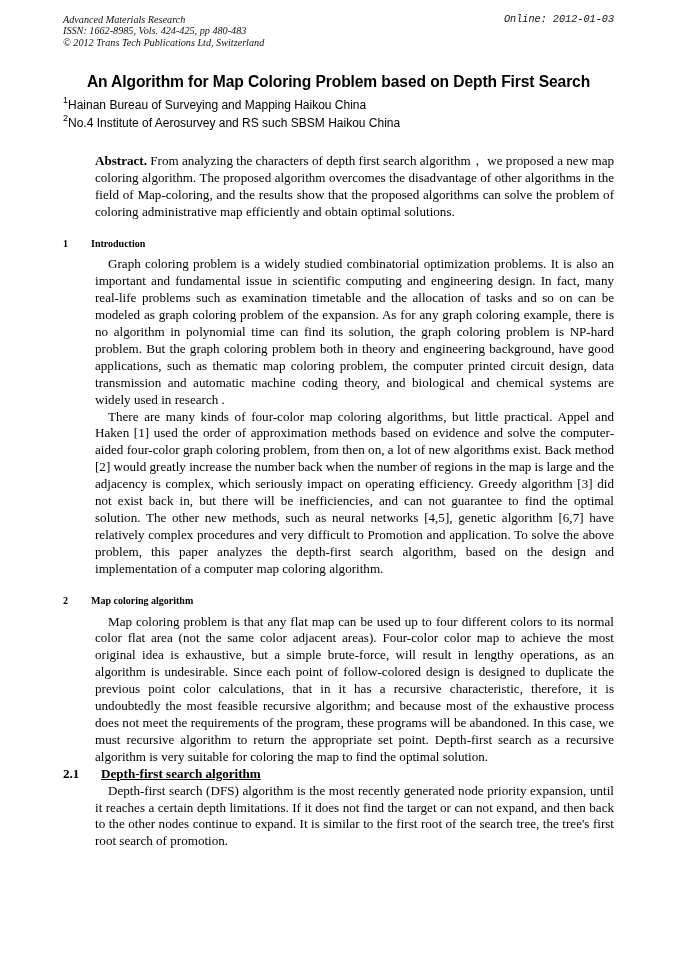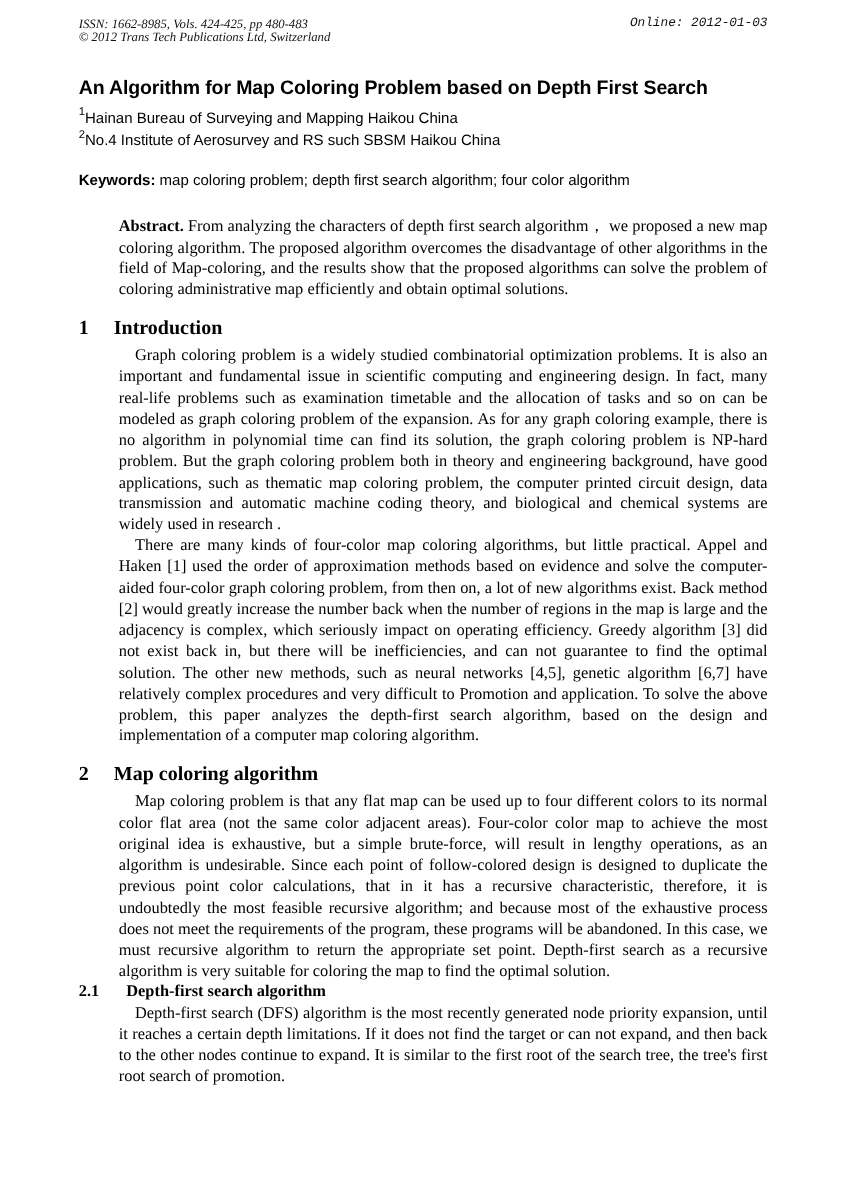--- a/index.html
+++ b/index.html
@@ -1,55 +1,55 @@
 <!DOCTYPE html>
 <html><head>
 <meta charset="utf-8">
 <style>
   html, body { margin: 0; padding: 0; background: #ffffff; }
   body { width: 678px; height: 959px; position: relative; overflow: hidden; color: #000; }
   .page { position: absolute; left: 63px; top: 14px; width: 551px; }
   .header { position: relative; font-family: "Liberation Serif", serif; font-style: italic; font-size: 10.2px; line-height: 11.3px; color: #111; }
   .header .online { position: absolute; right: 0; top: 0; font-family: Liberation Mono, monospace; }
-  .title { font-family: "Liberation Sans", sans-serif; font-weight: bold; font-size: 15.6px; text-align: left; margin-top: 25px; line-height: 18px; letter-spacing: -0.1px; }
+  .title { font-family: "Liberation Sans", sans-serif; font-weight: bold; font-size: 15.6px; text-align: center; margin-top: 25px; line-height: 18px; letter-spacing: -0.1px; }
   .authors { font-family: "Liberation Sans", sans-serif; font-size: 15.6px; text-align: center; margin-top: 10px; line-height: 18px; }
   .authors sup, .affil sup { font-size: 9px; vertical-align: 6px; line-height: 0; }
   .affil { font-family: "Liberation Sans", sans-serif; font-size: 12px; line-height: 18px; }
   .affils { margin-top: 5px; }
   .keywords { font-family: "Liberation Sans", sans-serif; font-size: 12px; margin-top: 16px; line-height: 15px; }
   .keywords b { font-weight: bold; }
   .body { font-family: "Liberation Serif", serif; font-size: 13.1px; line-height: 16.9px; text-align: justify; margin-left: 32px; }
   .abstract { margin-top: 21px; }
   .abstract b { font-weight: bold; }
-  .sec-heading { font-family: "Liberation Serif", serif; font-weight: bold; font-size: 16px; line-height: 16.9px; margin-top: 15px; margin-bottom: 4px; }
+  .sec-heading { font-family: "Liberation Serif", serif; font-weight: bold; font-size: 10px; line-height: 16.9px; margin-top: 15px; margin-bottom: 4px; }
   .sec-heading .num { display: inline-block; width: 28px; }
-  .subsec-heading { font-family: "Liberation Serif", serif; font-weight: bold; font-size: 13.1px; line-height: 16.9px; }
+  .subsec-heading { font-family: "Liberation Serif", serif; font-weight: bold; font-size: 13.1px; line-height: 16.9px; text-decoration: underline; }
   .subsec-heading .num { display: inline-block; width: 38px; }
   .para { text-indent: 13px; margin: 0; }
 </style>
 </head>
 <body>
 
 <div class="page">
 
   <div class="header">
+    <div>Advanced Materials Research</div>
     <div>ISSN: 1662-8985, Vols. 424-425, pp 480-483</div>
     <div>© 2012 Trans Tech Publications Ltd, Switzerland</div>
     <div class="online">Online: 2012-01-03</div>
   </div>
 
   <div class="title">An Algorithm for Map Coloring Problem based on Depth First Search</div>
 
 
   <div class="affils">
     <div class="affil"><sup>1</sup><span>Hainan Bureau of Surveying and Mapping Haikou China</span></div>
     <div class="affil"><sup>2</sup><span>No.4 Institute of Aerosurvey and RS such SBSM Haikou China</span></div>
   </div>
 
-  <div class="keywords"><b>Keywords:</b><span> map coloring problem; depth first search algorithm; four color algorithm</span></div>
 
   <div class="body abstract"><b>Abstract.</b><span> From analyzing the characters of depth first search algorithm，  we proposed a new map coloring algorithm. The proposed algorithm overcomes the disadvantage of other algorithms in the field of Map-coloring, and the results show that the proposed algorithms can solve the problem of coloring administrative map efficiently and obtain optimal solutions.</span></div>
 
   <div class="sec-heading"><span class="num">1</span><span>Introduction</span></div>
   <div class="body">
     <p class="para">Graph coloring problem is a widely studied combinatorial optimization problems. It is also an important and fundamental issue in scientific computing and engineering design. In fact, many real-life problems such as examination timetable and the allocation of tasks and so on can be modeled as graph coloring problem of the expansion. As for any graph coloring example, there is no algorithm in polynomial time can find its solution, the graph coloring problem is NP-hard problem. But the graph coloring problem both in theory and engineering background, have good applications, such as thematic map coloring problem, the computer printed circuit design, data transmission and automatic machine coding theory, and biological and chemical systems are widely used in research .</p>
     <p class="para">There are many kinds of four-color map coloring algorithms, but little practical. Appel and Haken [1] used the order of approximation methods based on evidence and solve the computer-aided four-color graph coloring problem, from then on, a lot of new algorithms exist. Back method [2] would greatly increase the number back when the number of regions in the map is large and the adjacency is complex, which seriously impact on operating efficiency. Greedy algorithm [3] did not exist back in, but there will be inefficiencies, and can not guarantee to find the optimal solution. The other new methods, such as neural networks [4,5], genetic algorithm [6,7] have relatively complex procedures and very difficult to Promotion and application. To solve the above problem, this paper analyzes the depth-first search algorithm, based on the design and implementation of a computer map coloring algorithm.</p>
   </div>
 
   <div class="sec-heading"><span class="num">2</span><span>Map coloring algorithm</span></div>

